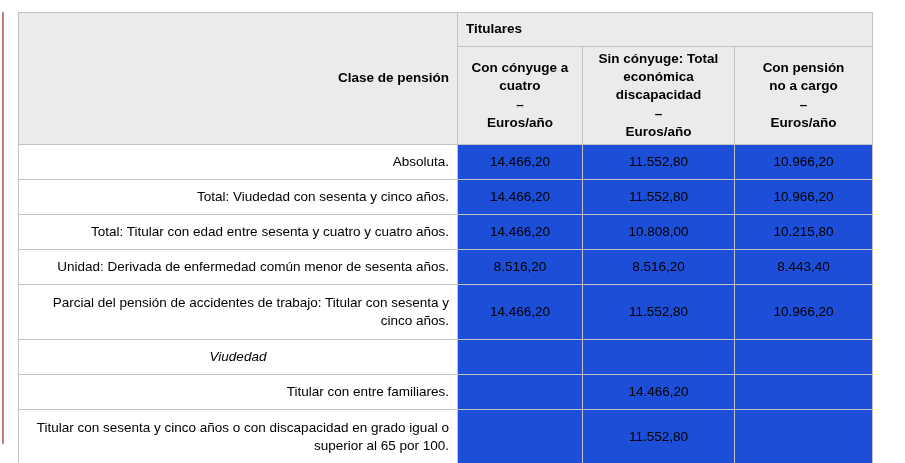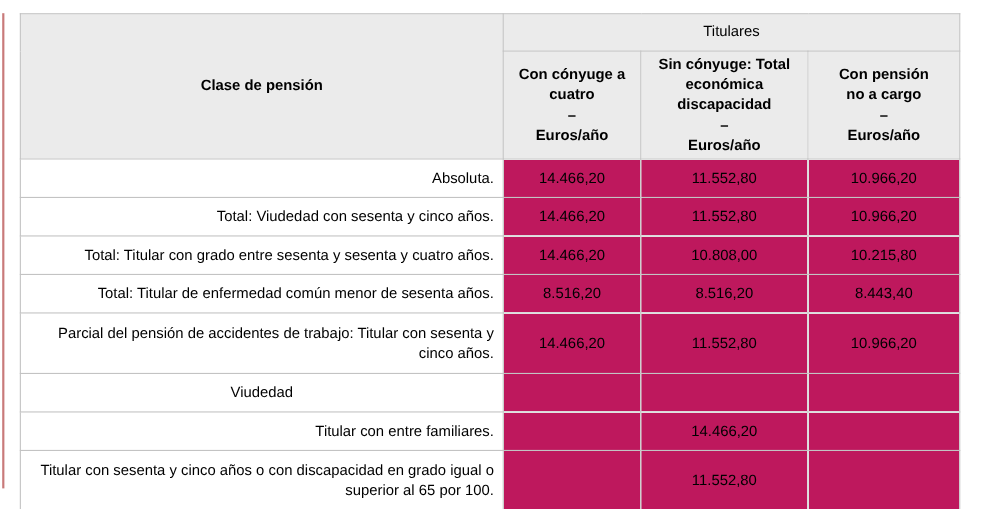--- a/index.html
+++ b/index.html
@@ -37,39 +37,39 @@
   table.pension-table th,
   table.pension-table td {
     border: 1px solid #c3c3c3;
     padding: 3px 8px;
     vertical-align: middle;
     line-height: 1.35;
     overflow: hidden;
   }
   th.group-header {
     background: #ebebeb;
-    font-weight: normal;
-    text-align: center;
+    font-weight: bold;
+    text-align: left;
     height: 27px;
   }
   th.col-header {
     background: #ebebeb;
     font-weight: bold;
     text-align: center;
     height: 83px;
   }
   th.rowhead-header {
     background: #ebebeb;
     font-weight: bold;
-    text-align: center;
+    text-align: right;
   }
   th .hline { display: block; }
   td.label-cell   { text-align: right; background: #ffffff; }
-  td.value-cell   { text-align: center; background: #be185d; }
-  td.section-cell { text-align: center; background: #ffffff; }
+  td.value-cell   { text-align: center; background: #1d4ed8; }
+  td.section-cell { text-align: center; font-style: italic; background: #ffffff; }
   tr.row-h28 td { height: 28px; }
   tr.row-h48 td { height: 48px; }
 </style>
 </head>
 <body>
 
 <div class="page">
   <div class="revision-bar"></div>
 
   <table class="pension-table">
@@ -111,27 +111,27 @@
         <td class="value-cell">11.552,80</td>
         <td class="value-cell">10.966,20</td>
       </tr>
       <tr class="row-h28">
         <td class="label-cell">Total: Viudedad con sesenta y cinco años.</td>
         <td class="value-cell">14.466,20</td>
         <td class="value-cell">11.552,80</td>
         <td class="value-cell">10.966,20</td>
       </tr>
       <tr class="row-h28">
-        <td class="label-cell">Total: Titular con grado entre sesenta y sesenta y cuatro años.</td>
+        <td class="label-cell">Total: Titular con edad entre sesenta y cuatro y cuatro años.</td>
         <td class="value-cell">14.466,20</td>
         <td class="value-cell">10.808,00</td>
         <td class="value-cell">10.215,80</td>
       </tr>
       <tr class="row-h28">
-        <td class="label-cell">Total: Titular de enfermedad común menor de sesenta años.</td>
+        <td class="label-cell">Unidad: Derivada de enfermedad común menor de sesenta años.</td>
         <td class="value-cell">8.516,20</td>
         <td class="value-cell">8.516,20</td>
         <td class="value-cell">8.443,40</td>
       </tr>
       <tr class="row-h48">
         <td class="label-cell">Parcial del pensión de accidentes de trabajo: Titular con sesenta y cinco años.</td>
         <td class="value-cell">14.466,20</td>
         <td class="value-cell">11.552,80</td>
         <td class="value-cell">10.966,20</td>
       </tr>

